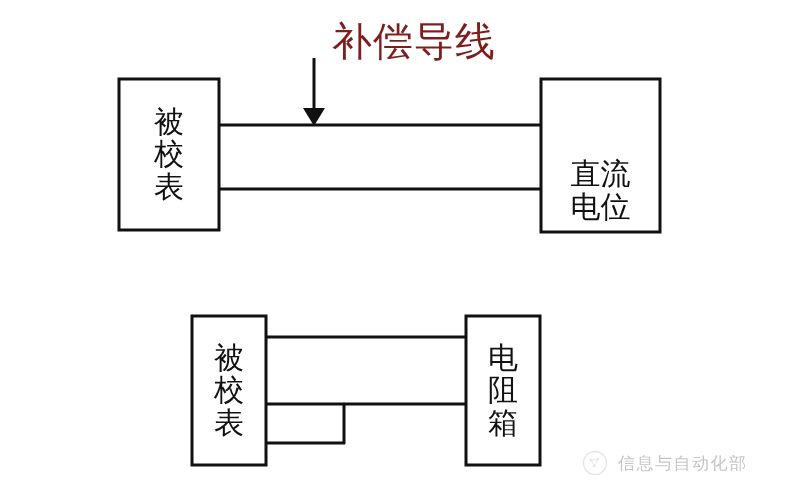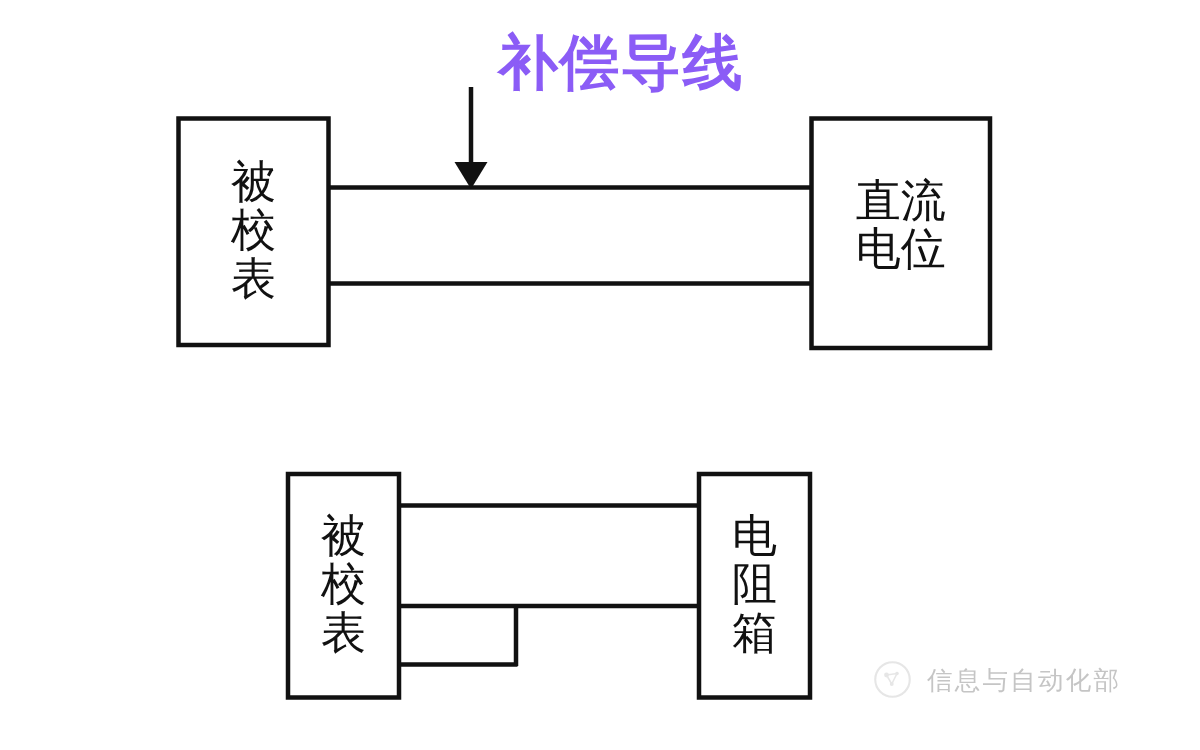--- a/index.html
+++ b/index.html
@@ -33,24 +33,23 @@
     line-height: 1.08;
     white-space: pre;
     pointer-events: none;
     text-align: center;
   }
   .box-label span {
     display: block;
   }
   .annot {
     position: absolute;
-    color: #8b5cf6;
+    color: #7f1d1d;
     white-space: pre;
     letter-spacing: 1px;
-    font-weight: bold;
   }
   .watermark {
     position: absolute;
     display: flex;
     align-items: center;
     gap: 10px;
     color: #c2c2c2;
     font-size: 17px;
     letter-spacing: 1.5px;
     opacity: 0.95;
@@ -103,38 +102,38 @@
 </svg>
 
 <div class="annot" style="left:332px; top:14px; font-size:40px;">补偿导线</div>
 
 <div class="box-label" style="left:119px; top:79px; width:100px; height:151px; font-size:30px;">
   <span>被</span>
   <span>校</span>
   <span>表</span>
 </div>
 
-<div class="box-label" style="left:541px; top:79px; width:119px; height:144px; font-size:30px;">
+<div class="box-label" style="left:541px; top:79px; width:119px; height:144px; font-size:30px;justify-content:flex-end;">
   <span>直流</span>
   <span>电位</span>
 </div>
 
 <div class="box-label" style="left:192px; top:316px; width:74px; height:149px; font-size:30px;">
   <span>被</span>
   <span>校</span>
   <span>表</span>
 </div>
 
 <div class="box-label" style="left:466px; top:316px; width:74px; height:149px; font-size:30px;">
   <span>电</span>
   <span>阻</span>
   <span>箱</span>
 </div>
 
-<div class="watermark" style="left:582px; top:440px;">
+<div class="watermark" style="left:582px; top:450px;">
   <span class="wm-logo">
     <svg viewBox="0 0 26 26" width="26" height="26" aria-hidden="true">
       <circle cx="13" cy="13" r="11.5" fill="none" stroke="#cfcfcf" stroke-width="1.4"></circle>
       <circle cx="9" cy="10" r="1.6" fill="#cfcfcf"></circle>
       <circle cx="16" cy="9" r="1.2" fill="#cfcfcf"></circle>
       <circle cx="12.5" cy="16" r="1.3" fill="#cfcfcf"></circle>
       <line x1="9" y1="10" x2="16" y2="9" stroke="#cfcfcf" stroke-width="1"></line>
       <line x1="9" y1="10" x2="12.5" y2="16" stroke="#cfcfcf" stroke-width="1"></line>
       <line x1="16" y1="9" x2="12.5" y2="16" stroke="#cfcfcf" stroke-width="1"></line>
     </svg>

